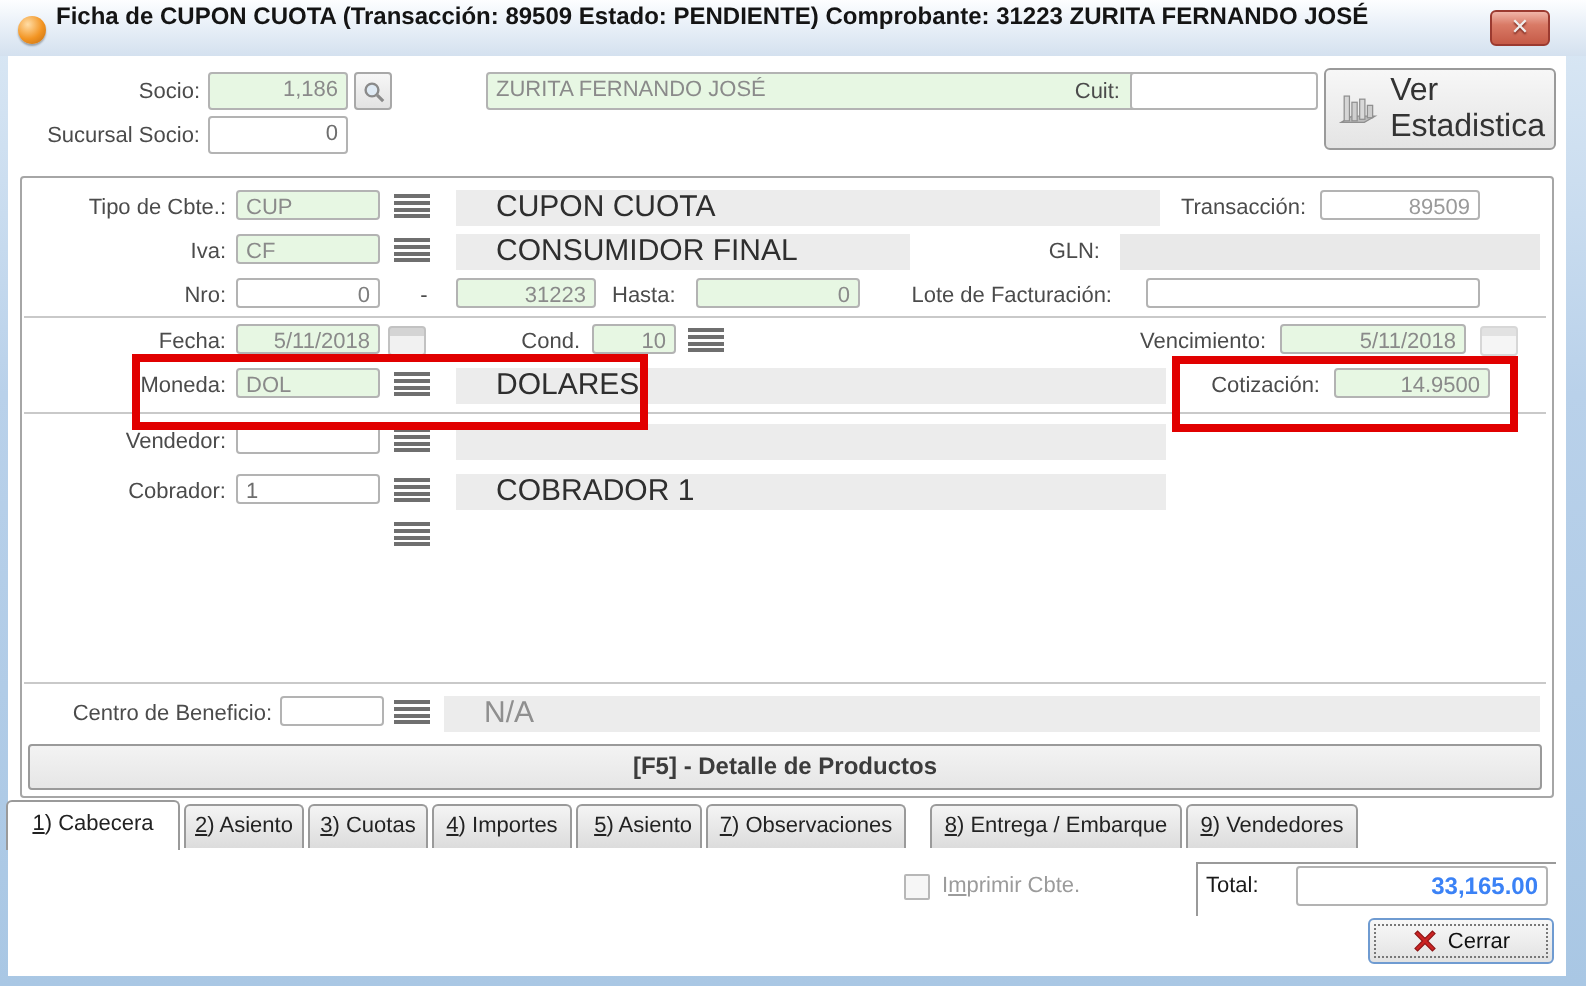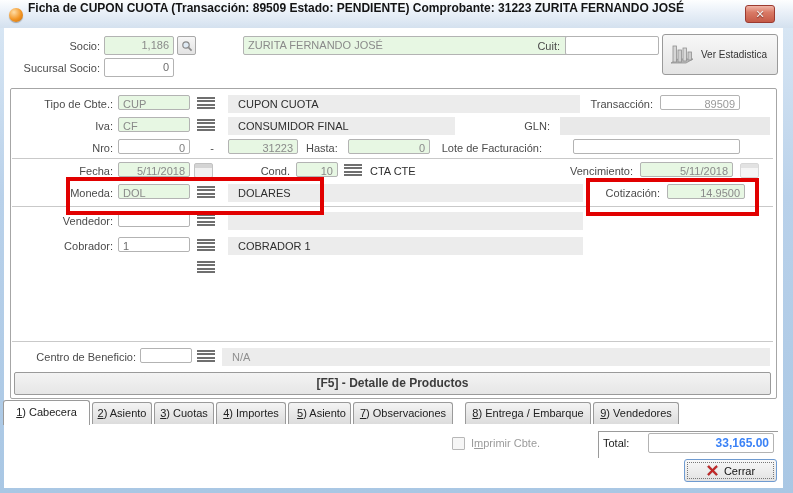--- a/index.html
+++ b/index.html
@@ -8,22 +8,22 @@
   #titlebar{position:absolute;left:0;top:0;width:793px;height:28px;
        background:linear-gradient(to bottom,#fdfeff,#e9f0f8 45%,#d4e1ef);}
   #content{position:absolute;left:4px;top:28px;width:779px;height:460px;background:#ffffff;}
   .lbl{position:absolute;font-size:11px;color:#4b4b4b;text-align:right;white-space:nowrap;line-height:18px;}
   .fld{position:absolute;height:15px;border:1px solid #b3b3b3;border-radius:2px;background:#fff;
        font-size:11px;color:#8a8a8a;padding:0 4px;line-height:16px;box-sizing:border-box;
        white-space:nowrap;overflow:hidden;}
   .fld.tall{height:19px;}
   .green{background:#e7f7e3;}
   .right{text-align:right;}
-  .bar{position:absolute;height:18px;background:#ececec;font-size:11px;color:#2e2e2e;
-       line-height:18px;padding:0 10px;box-sizing:border-box;white-space:nowrap;overflow:hidden;}
+  .bar{position:absolute;height:18px;background:#ececec;font-size:15px;color:#2e2e2e;
+       line-height:18px;padding:0 20px;box-sizing:border-box;white-space:nowrap;overflow:hidden;}
   .menu-icon{position:absolute;width:18px;height:13px;cursor:pointer;
        background:repeating-linear-gradient(to bottom,#6f6f6f 0px,#6f6f6f 2px,transparent 2px,transparent 3.4px);}
   .cal{position:absolute;width:19px;height:15px;border:1px solid #c2c2c2;border-radius:2px;box-sizing:border-box;
        background:linear-gradient(to bottom,#d4d4d4 0,#d4d4d4 4px,#f1f1f1 4px);}
   .sep{position:absolute;height:1px;background:#c9c9c9;box-shadow:0 1px 0 #ffffff;}
   .group{position:absolute;border:1px solid #a6a6a6;border-radius:2px;}
   .redbox{position:absolute;border:4px solid #e10000;pointer-events:none;z-index:30;}
   .btn3d{position:absolute;border:1px solid #9a9a9a;border-radius:3px;box-sizing:border-box;
        background:linear-gradient(to bottom,#f7f7f7,#e4e4e4);}
   .tab{position:absolute;height:22px;border:1px solid #9a9a9a;border-bottom:none;border-radius:3px 3px 0 0;
@@ -44,21 +44,21 @@
   .f5btn{position:absolute;border:1px solid #9a9a9a;border-radius:2px;box-sizing:border-box;
        background:linear-gradient(to bottom,#f3f3f3,#e6e6e6);text-align:center;
        font-size:12px;font-weight:bold;color:#3c3c3c;line-height:21px;}
   .panel-lines{position:absolute;border-top:1px solid #9a9a9a;border-left:1px solid #9a9a9a;}
   .smallbtn{position:absolute;border:1px solid #a8a8a8;border-radius:2px;box-sizing:border-box;
        background:linear-gradient(to bottom,#f6f6f6,#e3e3e3);display:flex;align-items:center;justify-content:center;cursor:pointer;}
   #titletext{position:absolute;left:28px;top:1px;font-size:12px;font-weight:bold;color:#141414;white-space:nowrap;}
   #appicon{position:absolute;left:9px;top:8px;width:14px;height:14px;border-radius:50%;
        background:radial-gradient(circle at 35% 30%,#ffdda6,#f29422 55%,#c06c10);box-shadow:0 1px 1px rgba(0,0,0,.3);}
   #statsbtn{position:absolute;left:662px;top:34px;width:116px;height:41px;display:flex;align-items:center;gap:6px;
-       padding-left:6px;font-size:10px;color:#333;}
+       padding-left:6px;font-size:16px;color:#333;}
 </style>
 </head>
 <body>
 
 <div id="win">
 
   <div id="titlebar">
     <span id="appicon"></span>
     <span id="titletext">Ficha de CUPON CUOTA (Transacción: 89509 Estado: PENDIENTE) Comprobante: 31223 ZURITA FERNANDO JOSÉ</span>
     <span id="closebtn"><span>✕</span></span>
@@ -105,32 +105,31 @@
   <div class="bar" style="left:228px;top:117px;width:227px;">CONSUMIDOR FINAL</div>
   <div class="lbl" style="left:480px;top:117px;width:70px;">GLN:</div>
   <div class="bar" style="left:560px;top:117px;width:210px;background:#e9e9e9;"></div>
 
   <div class="lbl" style="left:8px;top:139px;width:105px;">Nro:</div>
   <div class="fld right" style="left:118px;top:139px;width:72px;color:#7e7e7e;">0</div>
   <div class="lbl" style="left:205px;top:139px;width:14px;text-align:center;">-</div>
   <div class="fld green right" style="left:228px;top:139px;width:70px;">31223</div>
   <div class="lbl" style="left:300px;top:139px;width:44px;text-align:left;padding-left:6px;">Hasta:</div>
   <div class="fld green right" style="left:348px;top:139px;width:82px;">0</div>
-  <div class="lbl" style="left:396px;top:139px;width:146px;">Lote de Facturación:</div>
+  <div class="lbl" style="left:410px;top:139px;width:146px;">Lote de Facturación:</div>
   <div class="fld" style="left:573px;top:139px;width:167px;"></div>
 
   <div class="sep" style="left:12px;top:158px;width:761px;"></div>
 
   <div class="lbl" style="left:8px;top:162px;width:105px;">Fecha:</div>
   <div class="fld green right" style="left:118px;top:162px;width:72px;">5/11/2018</div>
   <span class="cal" style="left:194px;top:163px;"></span>
   <div class="lbl" style="left:250px;top:162px;width:40px;">Cond.</div>
   <div class="fld green right" style="left:296px;top:162px;width:42px;">10</div>
   <span class="menu-icon" style="left:344px;top:164px;"></span>
-  <div class="lbl" style="left:370px;top:162px;width:90px;text-align:left;color:#2e2e2e;">CTA CTE</div>
   <div class="lbl" style="left:523px;top:162px;width:110px;">Vencimiento:</div>
   <div class="fld green right" style="left:640px;top:162px;width:93px;">5/11/2018</div>
   <span class="cal" style="left:740px;top:163px;opacity:.65;"></span>
 
   <div class="lbl" style="left:8px;top:184px;width:105px;">Moneda:</div>
   <div class="fld green" style="left:118px;top:184px;width:72px;">DOL</div>
   <span class="menu-icon" style="left:197px;top:186px;"></span>
   <div class="bar" style="left:228px;top:184px;width:355px;">DOLARES</div>
   <div class="lbl" style="left:560px;top:184px;width:100px;">Cotización:</div>
   <div class="fld green right" style="left:667px;top:184px;width:78px;">14.9500</div>

